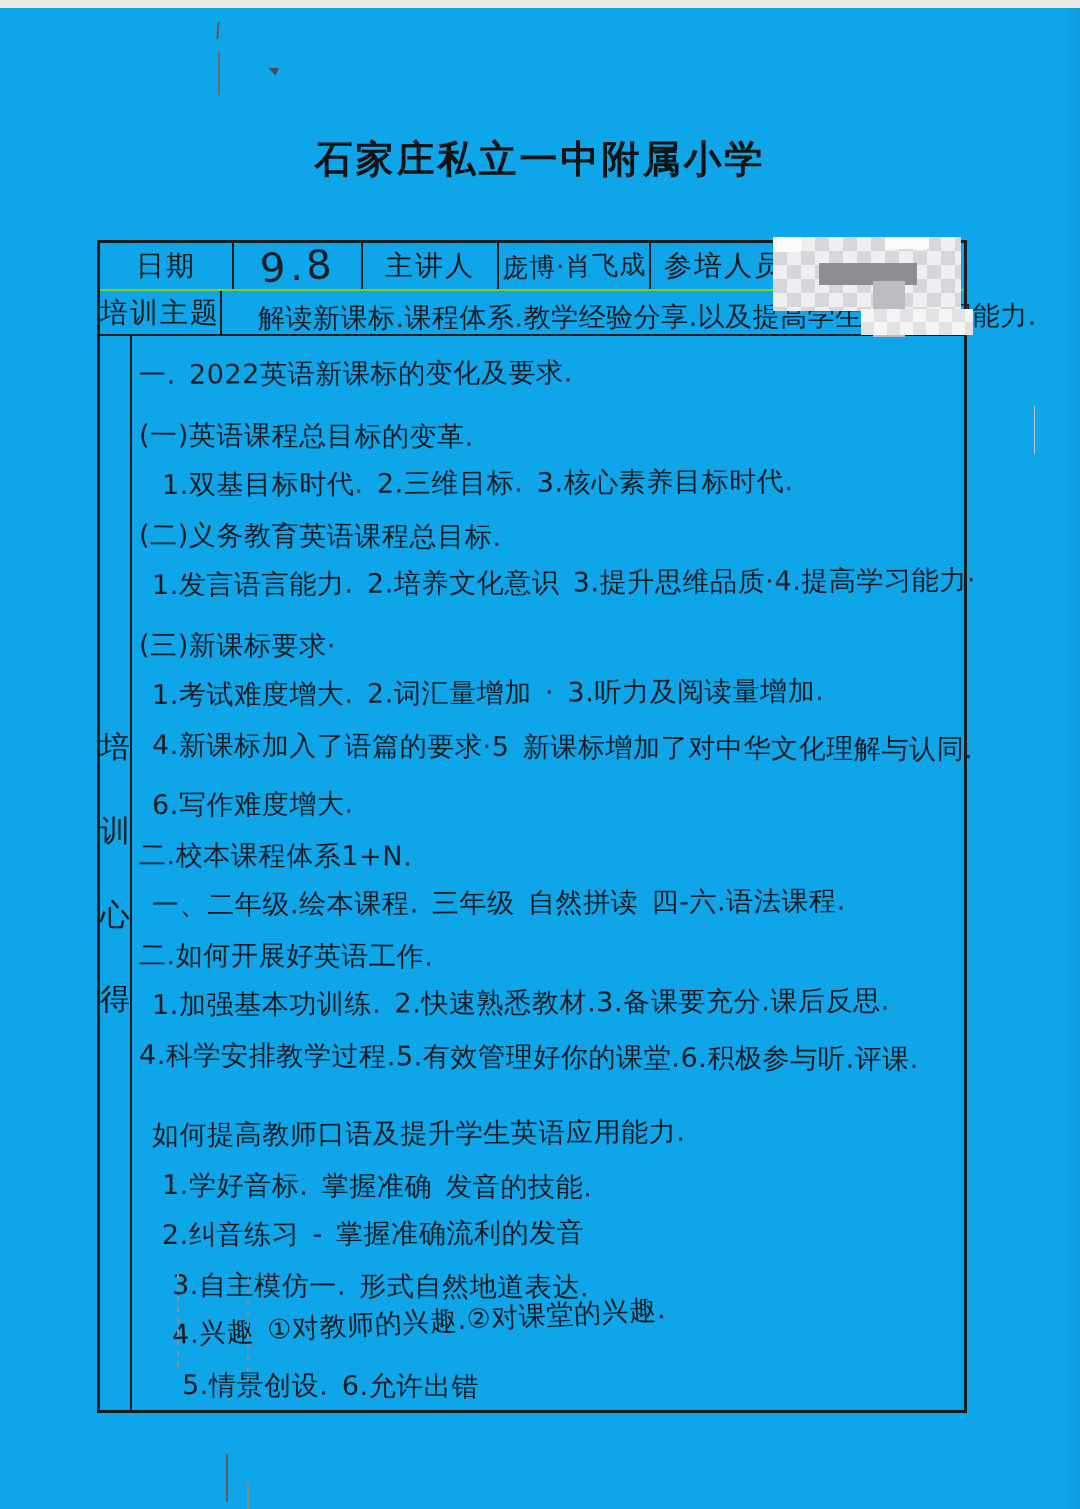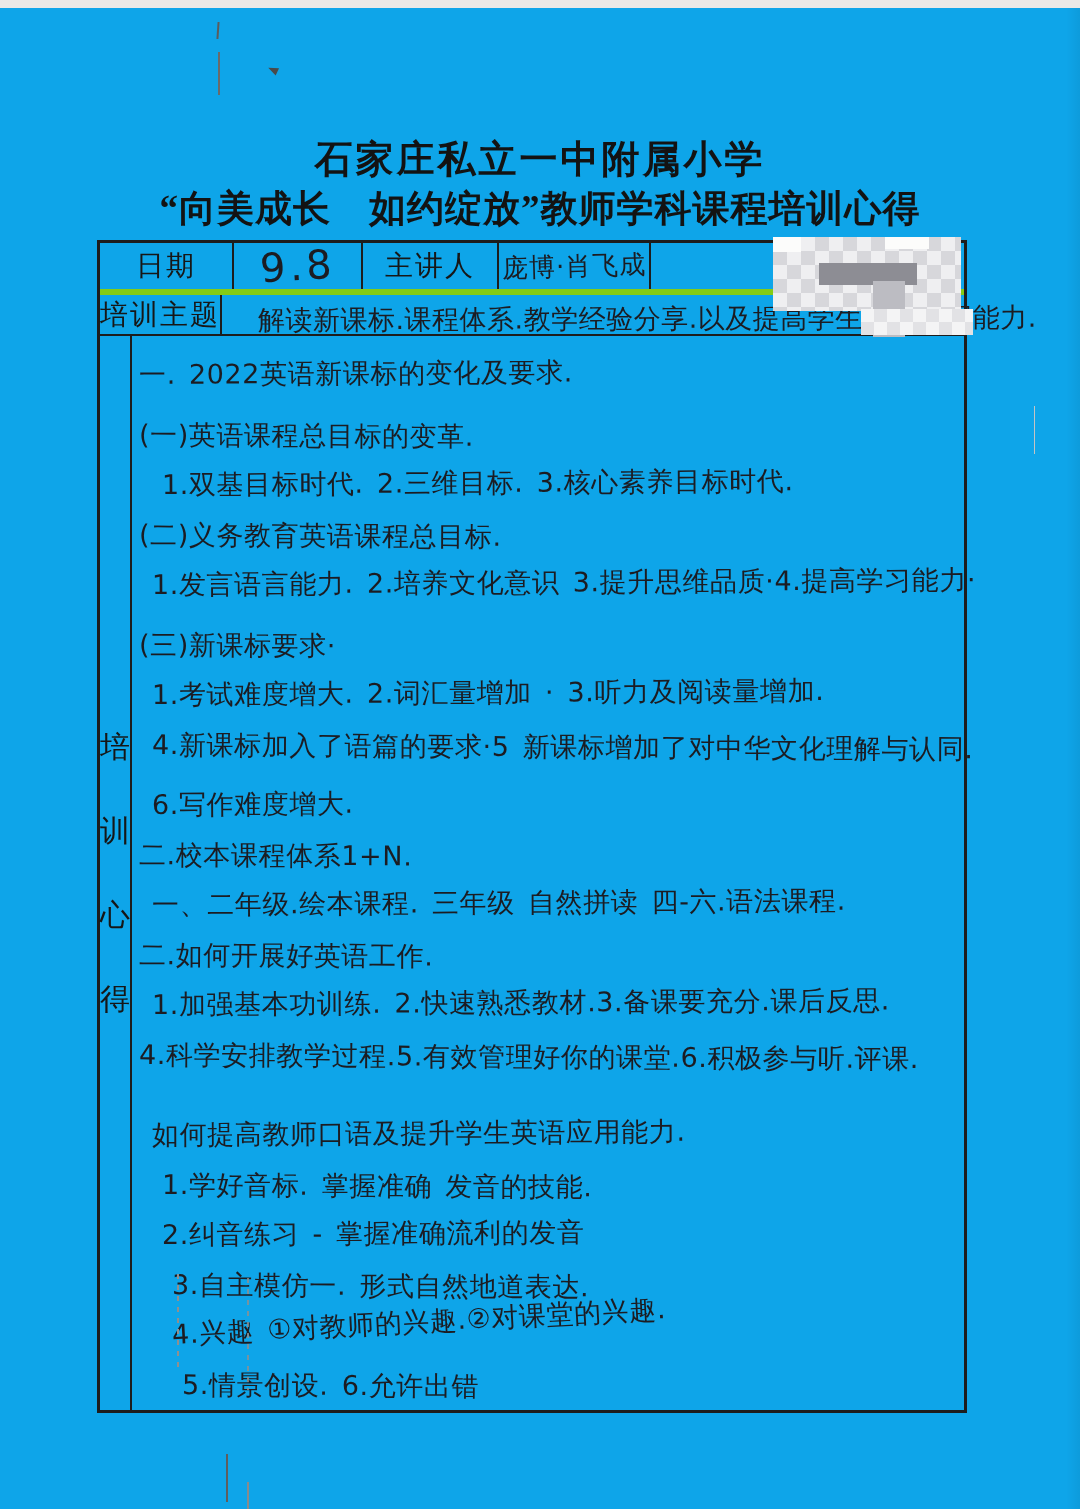--- a/index.html
+++ b/index.html
@@ -7,21 +7,21 @@
         font-family:"Liberation Serif","DejaVu Serif",serif;color:#151515;}
   
   .title{position:absolute;left:0;top:126px;width:1080px;text-align:center;font-size:38px;font-weight:700;
          letter-spacing:3px;margin:0;color:#131313;}
   .subtitle{position:absolute;left:0;top:176px;width:1080px;text-align:center;font-size:37px;font-weight:700;
          letter-spacing:1px;margin:0;color:#131313;}
   
   .form-table{position:absolute;left:97px;top:232px;width:870px;height:1173px;border:3px solid #1d1d1d;
          box-sizing:border-box;display:flex;flex-direction:column;}
   .row{display:flex;box-sizing:border-box;}
-  .row1{height:55px;border-bottom:6px solid #84cc16;}
+  .row1{height:55px;border-bottom:2px solid #84cc16;}
   .row2{height:53px;border-bottom:2px solid #1d1d1d;gap:36px;}
   .row3{flex:1;}
   .cell{box-sizing:border-box;display:flex;align-items:center;justify-content:center;position:relative;}
   .bR{border-right:2px solid #1d1d1d;}
   .lbl{font-size:28px;color:#171717;letter-spacing:2px;white-space:nowrap;}
   .c-date-l{width:134px;}  .c-date-v{width:129px;}
   .c-spk-l{width:136px;}   .c-spk-v{width:152px;}
   .c-part-l{width:148px;}  .c-part-v{flex:1;}
   .c-topic-l{width:134px;} .c-topic-v{flex:1;justify-content:flex-start;overflow:visible;}
   .c-notes-l{width:134px;flex-direction:column;justify-content:center;gap:54px;}
@@ -72,33 +72,33 @@
   <div class="art a-top-line"></div>
   <div class="art a-arrow"></div>
   <div class="art dashv a-left-dash"></div>
   <div class="art dashv a-right-dash"></div>
   <div class="art a-bot-1"></div>
   <div class="art a-bot-2"></div>
   <div class="art a-margin-line"></div>
   <div class="art a-edge"></div>
 
   <h1 class="title">石家庄私立一中附属小学</h1>
-  <h2 class="subtitle">“向美成长　如约绽放”教师学科课程培训心得</h2>
 
   <div class="form-table">
 
     <div class="row row1">
       <div class="cell bR c-date-l lbl">日期</div>
       <div class="cell bR c-date-v">
         <span class="hw date-hw">9.8</span>
       </div>
       <div class="cell bR c-spk-l lbl">主讲人</div>
       <div class="cell bR c-spk-v">
         <span class="hw spk-hw">庞博·肖飞成</span>
       </div>
+      <div class="cell bR c-part-l lbl">参培人员</div>
       <div class="cell c-part-v"></div>
     </div>
 
     <div class="row row2">
       <div class="cell bR c-topic-l lbl">培训主题</div>
       <div class="cell c-topic-v">
         <span class="hw topic-hw">解读新课标.课程体系.教学经验分享.以及提高学生英语应用能力.</span>
       </div>
     </div>
 

